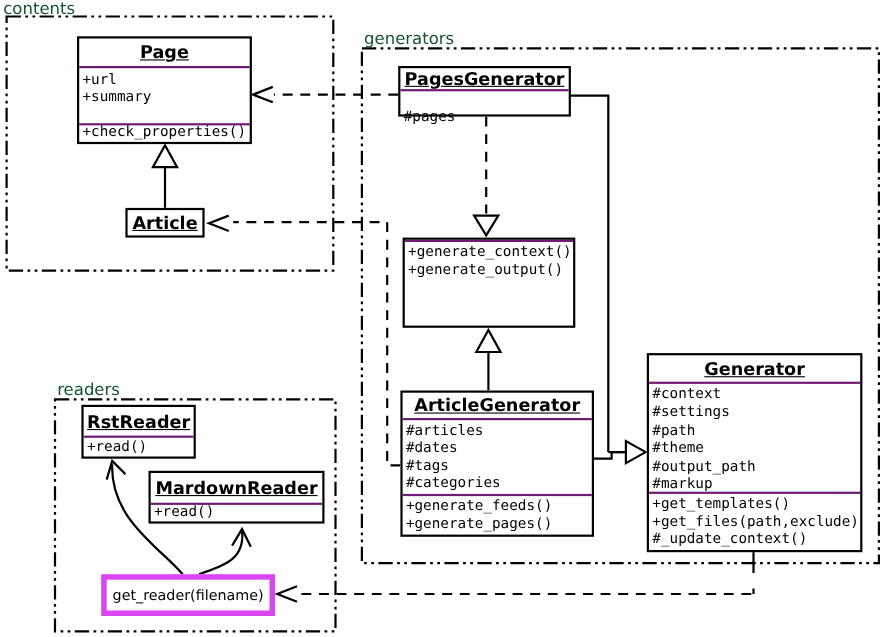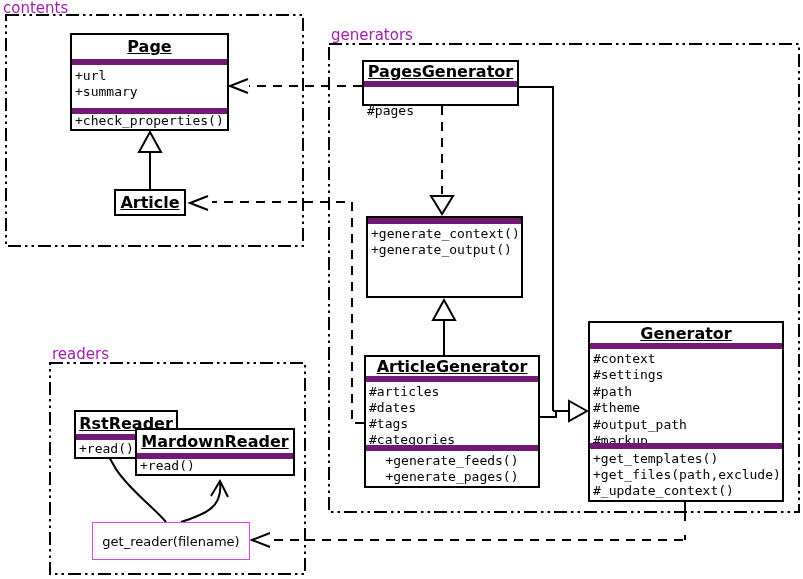--- a/index.html
+++ b/index.html
@@ -1,31 +1,31 @@
 <!DOCTYPE html>
 <html><head>
 <meta charset="utf-8">
 <style>
   html,body{margin:0;padding:0;background:#ffffff;}
   *{box-sizing:border-box;}
   .canvas{position:relative;width:803px;height:579px;background:#fff;overflow:hidden;
           font-family:"DejaVu Sans",sans-serif;color:#000;}
   .wires{position:absolute;left:0;top:0;width:803px;height:579px;}
 
-  .pkg-label{position:absolute;font-size:15px;line-height:15px;color:#a21caf;}
+  .pkg-label{position:absolute;font-size:15px;line-height:15px;color:#14532d;}
 
   .cls{position:absolute;background:#fff;border:2px solid #000;display:flex;flex-direction:column;}
   .cls .title{display:flex;align-items:center;justify-content:center;
               font-family:"DejaVu Sans",sans-serif;font-weight:bold;font-size:16px;white-space:pre;text-decoration:underline;}
-  .sec{border-top:6px solid #701a75;padding:1px 3px;overflow:visible;}
+  .sec{border-top:2px solid #701a75;padding:1px 3px;overflow:visible;}
   .sec.grow{flex:1;}
   .ln{font-family:"DejaVu Sans Mono",monospace;font-size:13px;line-height:16px;white-space:pre;}
   .stereo{font-family:"DejaVu Sans Mono",monospace;font-size:13px;line-height:15px;
           text-align:center;padding-top:3px;white-space:pre;}
-  .plainbox{position:absolute;background:#fff;border:1px solid #d946ef;display:flex;
+  .plainbox{position:absolute;background:#fff;border:5px solid #d946ef;display:flex;
             align-items:center;justify-content:center;font-size:13px;white-space:pre;}
 </style>
 </head>
 <body>
 
 <div class="canvas">
 
   <svg class="wires" viewBox="0 0 803 579" xmlns="http://www.w3.org/2000/svg">
     <g fill="none" stroke="#000" stroke-width="2">
       
@@ -109,21 +109,21 @@
   </div>
 
   <div class="cls" style="left:364px;top:355px;width:176px;height:133px;">
     <div class="title" style="height:24px;">ArticleGenerator</div>
     <div class="sec" style="height:69px;padding-top:2px;">
       <div class="ln">#articles</div>
       <div class="ln">#dates</div>
       <div class="ln">#tags</div>
       <div class="ln">#categories</div>
     </div>
-    <div class="sec grow" style="padding-top:2px;text-align:center;">
+    <div class="sec grow" style="padding-top:2px;">
       <div class="ln">+generate_feeds()</div>
       <div class="ln">+generate_pages()</div>
     </div>
   </div>
 
   <div class="cls" style="left:588px;top:321px;width:196px;height:181px;">
     <div class="title" style="height:25px;">Generator</div>
     <div class="sec" style="height:100px;padding-top:2px;">
       <div class="ln" style="line-height:16.4px;">#context</div>
       <div class="ln" style="line-height:16.4px;">#settings</div>
@@ -132,21 +132,21 @@
       <div class="ln" style="line-height:16.4px;">#output_path</div>
       <div class="ln" style="line-height:16.4px;">#markup</div>
     </div>
     <div class="sec grow" style="padding-top:2px;">
       <div class="ln">+get_templates()</div>
       <div class="ln">+get_files(path,exclude)</div>
       <div class="ln">#_update_context()</div>
     </div>
   </div>
 
-  <div class="cls" style="left:74px;top:368px;width:104px;height:49px;margin-top:42px;">
+  <div class="cls" style="left:74px;top:368px;width:104px;height:49px;">
     <div class="title" style="height:26px;">RstReader</div>
     <div class="sec grow" style="padding-top:1px;">
       <div class="ln" style="line-height:15px;">+read()</div>
     </div>
   </div>
 
   <div class="cls" style="left:135px;top:428px;width:160px;height:48px;">
     <div class="title" style="height:28px;">MardownReader</div>
     <div class="sec grow" style="padding-top:0;">
       <div class="ln" style="line-height:14px;">+read()</div>

